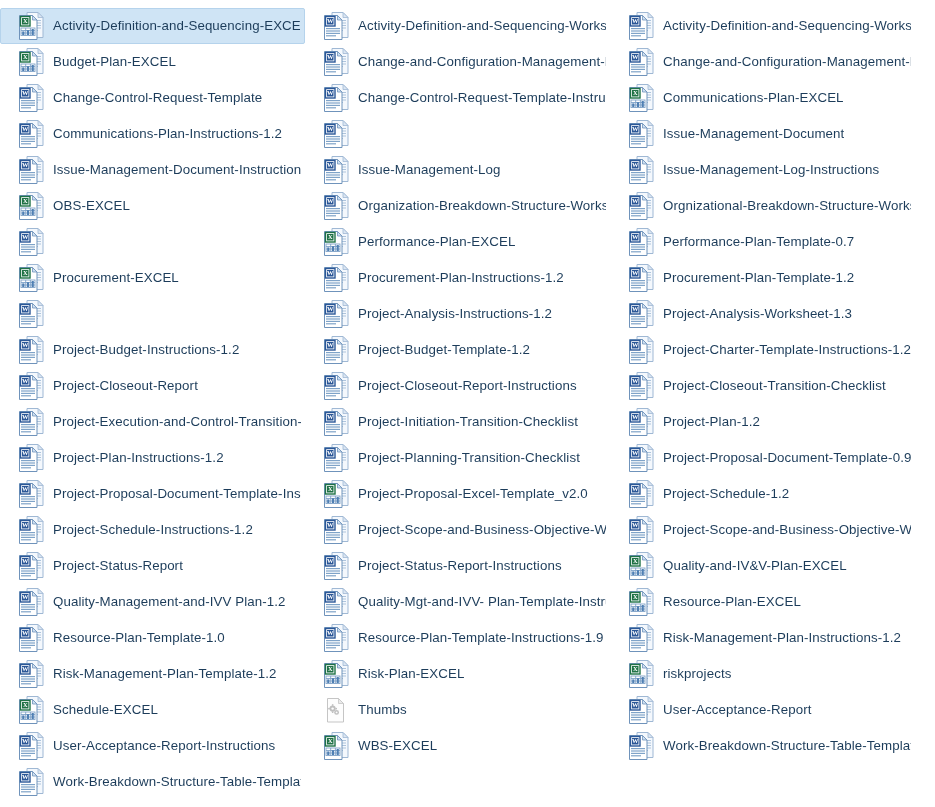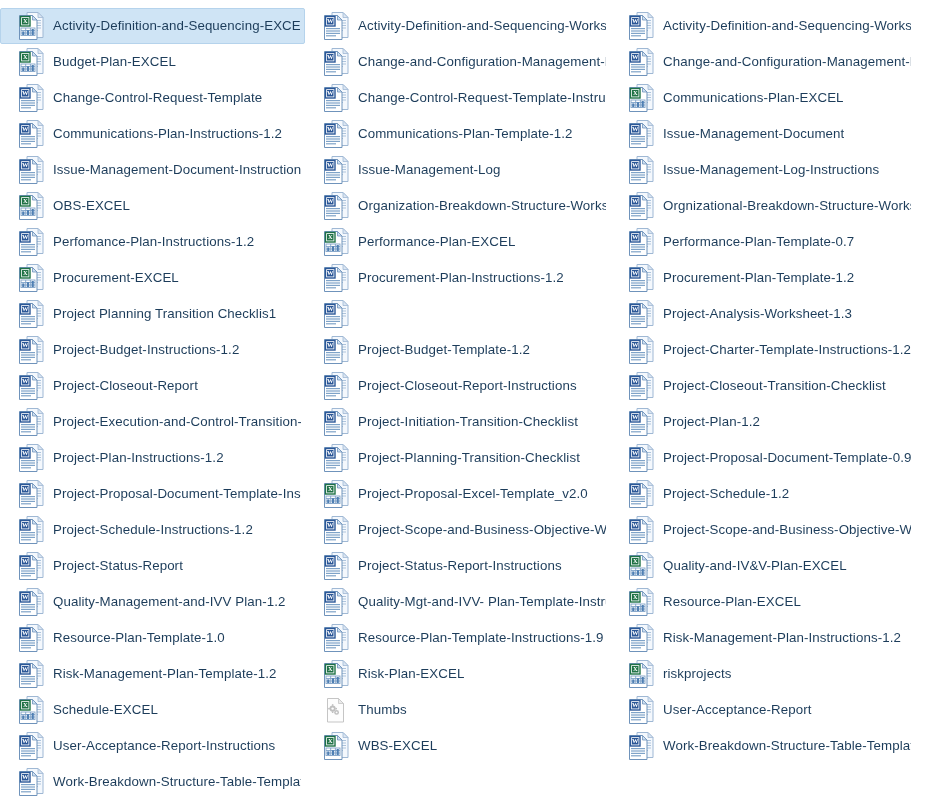--- a/index.html
+++ b/index.html
@@ -303,21 +303,20 @@
     <text x="7.25" y="12.4" font-family="'Liberation Serif', serif" font-size="6.4" font-weight="bold" fill="#ffffff" text-anchor="middle">W</text>
 
     <g fill="#7fa3c8">
       <rect x="3" y="17" width="14" height="1.2"></rect>
       <rect x="3" y="19.4" width="14" height="1.2"></rect>
       <rect x="3" y="21.8" width="14" height="1.2"></rect>
       <rect x="3" y="24.2" width="10" height="1.2"></rect>
     </g>
   </svg>
       </span>
-      <span class="file-label">Perfomance-Plan-Instructions-1.2</span>
     </div>
     <div class="file-item">
       <span class="icon-wrap">
   <svg width="26" height="30" viewBox="0 0 26 30">
 
     <path d="M9 1.5 h11 l5 5 v20 h-16 z" fill="#f4f8fd" stroke="#9fb8d4" stroke-width="1"></path>
     <path d="M20 1.5 v5 h5 z" fill="#dbe6f2" stroke="#9fb8d4" stroke-width="0.8"></path>
     <g fill="#aec4dc">
       <rect x="11" y="9" width="12" height="1"></rect>
       <rect x="11" y="11.5" width="12" height="1"></rect>
@@ -372,21 +371,20 @@
     <text x="7.25" y="12.4" font-family="'Liberation Serif', serif" font-size="6.4" font-weight="bold" fill="#ffffff" text-anchor="middle">W</text>
 
     <g fill="#7fa3c8">
       <rect x="3" y="17" width="14" height="1.2"></rect>
       <rect x="3" y="19.4" width="14" height="1.2"></rect>
       <rect x="3" y="21.8" width="14" height="1.2"></rect>
       <rect x="3" y="24.2" width="10" height="1.2"></rect>
     </g>
   </svg>
       </span>
-      <span class="file-label">Project Planning Transition Checklis1</span>
     </div>
     <div class="file-item">
       <span class="icon-wrap">
   <svg width="26" height="30" viewBox="0 0 26 30">
 
     <path d="M9 1.5 h11 l5 5 v20 h-16 z" fill="#f4f8fd" stroke="#9fb8d4" stroke-width="1"></path>
     <path d="M20 1.5 v5 h5 z" fill="#dbe6f2" stroke="#9fb8d4" stroke-width="0.8"></path>
 
     <g fill="#aec4dc">
       <rect x="11" y="9" width="12" height="1"></rect>
@@ -921,21 +919,20 @@
     <text x="7.25" y="12.4" font-family="'Liberation Serif', serif" font-size="6.4" font-weight="bold" fill="#ffffff" text-anchor="middle">W</text>
 
     <g fill="#7fa3c8">
       <rect x="3" y="17" width="14" height="1.2"></rect>
       <rect x="3" y="19.4" width="14" height="1.2"></rect>
       <rect x="3" y="21.8" width="14" height="1.2"></rect>
       <rect x="3" y="24.2" width="10" height="1.2"></rect>
     </g>
   </svg>
       </span>
-      <span class="file-label">Communications-Plan-Template-1.2</span>
     </div>
     <div class="file-item">
       <span class="icon-wrap">
   <svg width="26" height="30" viewBox="0 0 26 30">
 
     <path d="M9 1.5 h11 l5 5 v20 h-16 z" fill="#f4f8fd" stroke="#9fb8d4" stroke-width="1"></path>
     <path d="M20 1.5 v5 h5 z" fill="#dbe6f2" stroke="#9fb8d4" stroke-width="0.8"></path>
 
     <g fill="#aec4dc">
       <rect x="11" y="9" width="12" height="1"></rect>
@@ -1086,20 +1083,21 @@
     <text x="7.25" y="12.4" font-family="'Liberation Serif', serif" font-size="6.4" font-weight="bold" fill="#ffffff" text-anchor="middle">W</text>
 
     <g fill="#7fa3c8">
       <rect x="3" y="17" width="14" height="1.2"></rect>
       <rect x="3" y="19.4" width="14" height="1.2"></rect>
       <rect x="3" y="21.8" width="14" height="1.2"></rect>
       <rect x="3" y="24.2" width="10" height="1.2"></rect>
     </g>
   </svg>
       </span>
+      <span class="file-label">Project-Analysis-Instructions-1.2</span>
     </div>
     <div class="file-item">
       <span class="icon-wrap">
   <svg width="26" height="30" viewBox="0 0 26 30">
 
     <path d="M9 1.5 h11 l5 5 v20 h-16 z" fill="#f4f8fd" stroke="#9fb8d4" stroke-width="1"></path>
     <path d="M20 1.5 v5 h5 z" fill="#dbe6f2" stroke="#9fb8d4" stroke-width="0.8"></path>
 
     <g fill="#aec4dc">
       <rect x="11" y="9" width="12" height="1"></rect>

